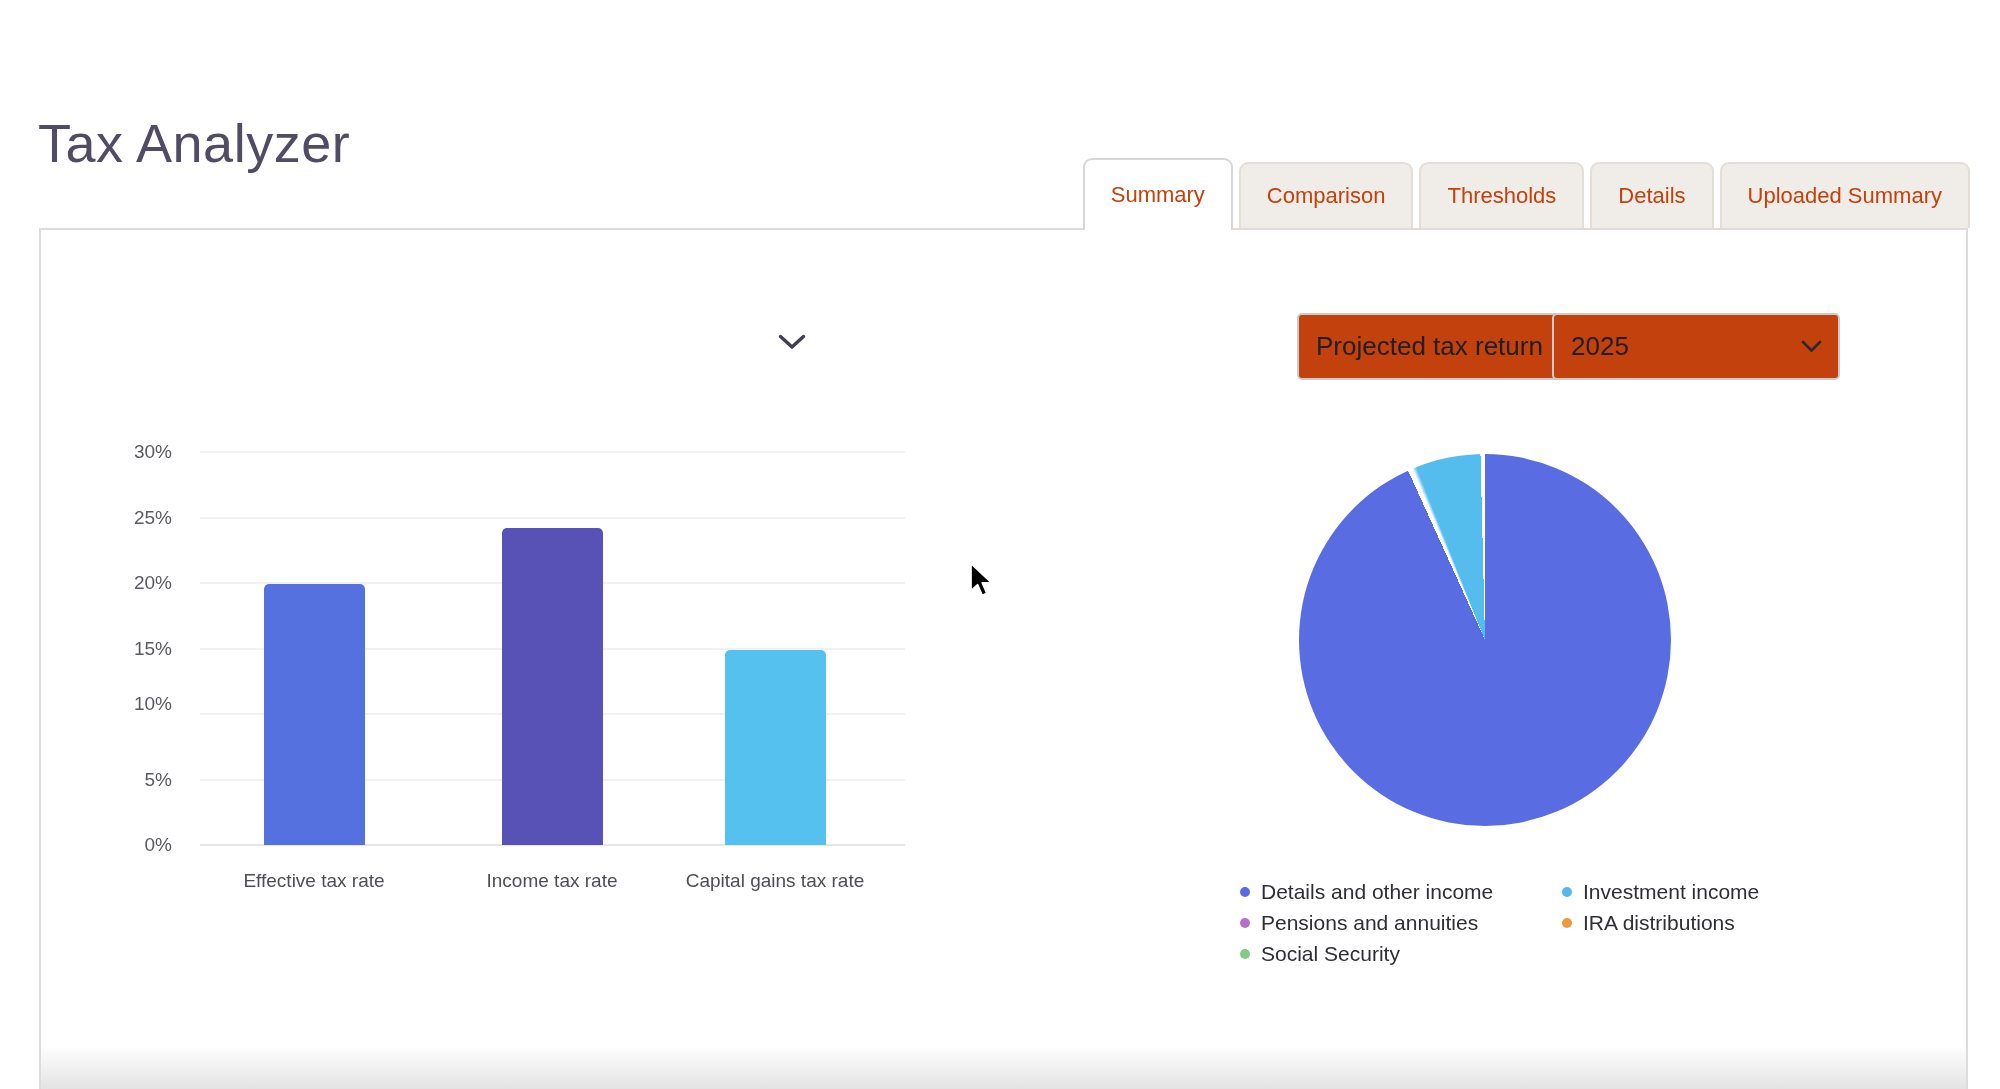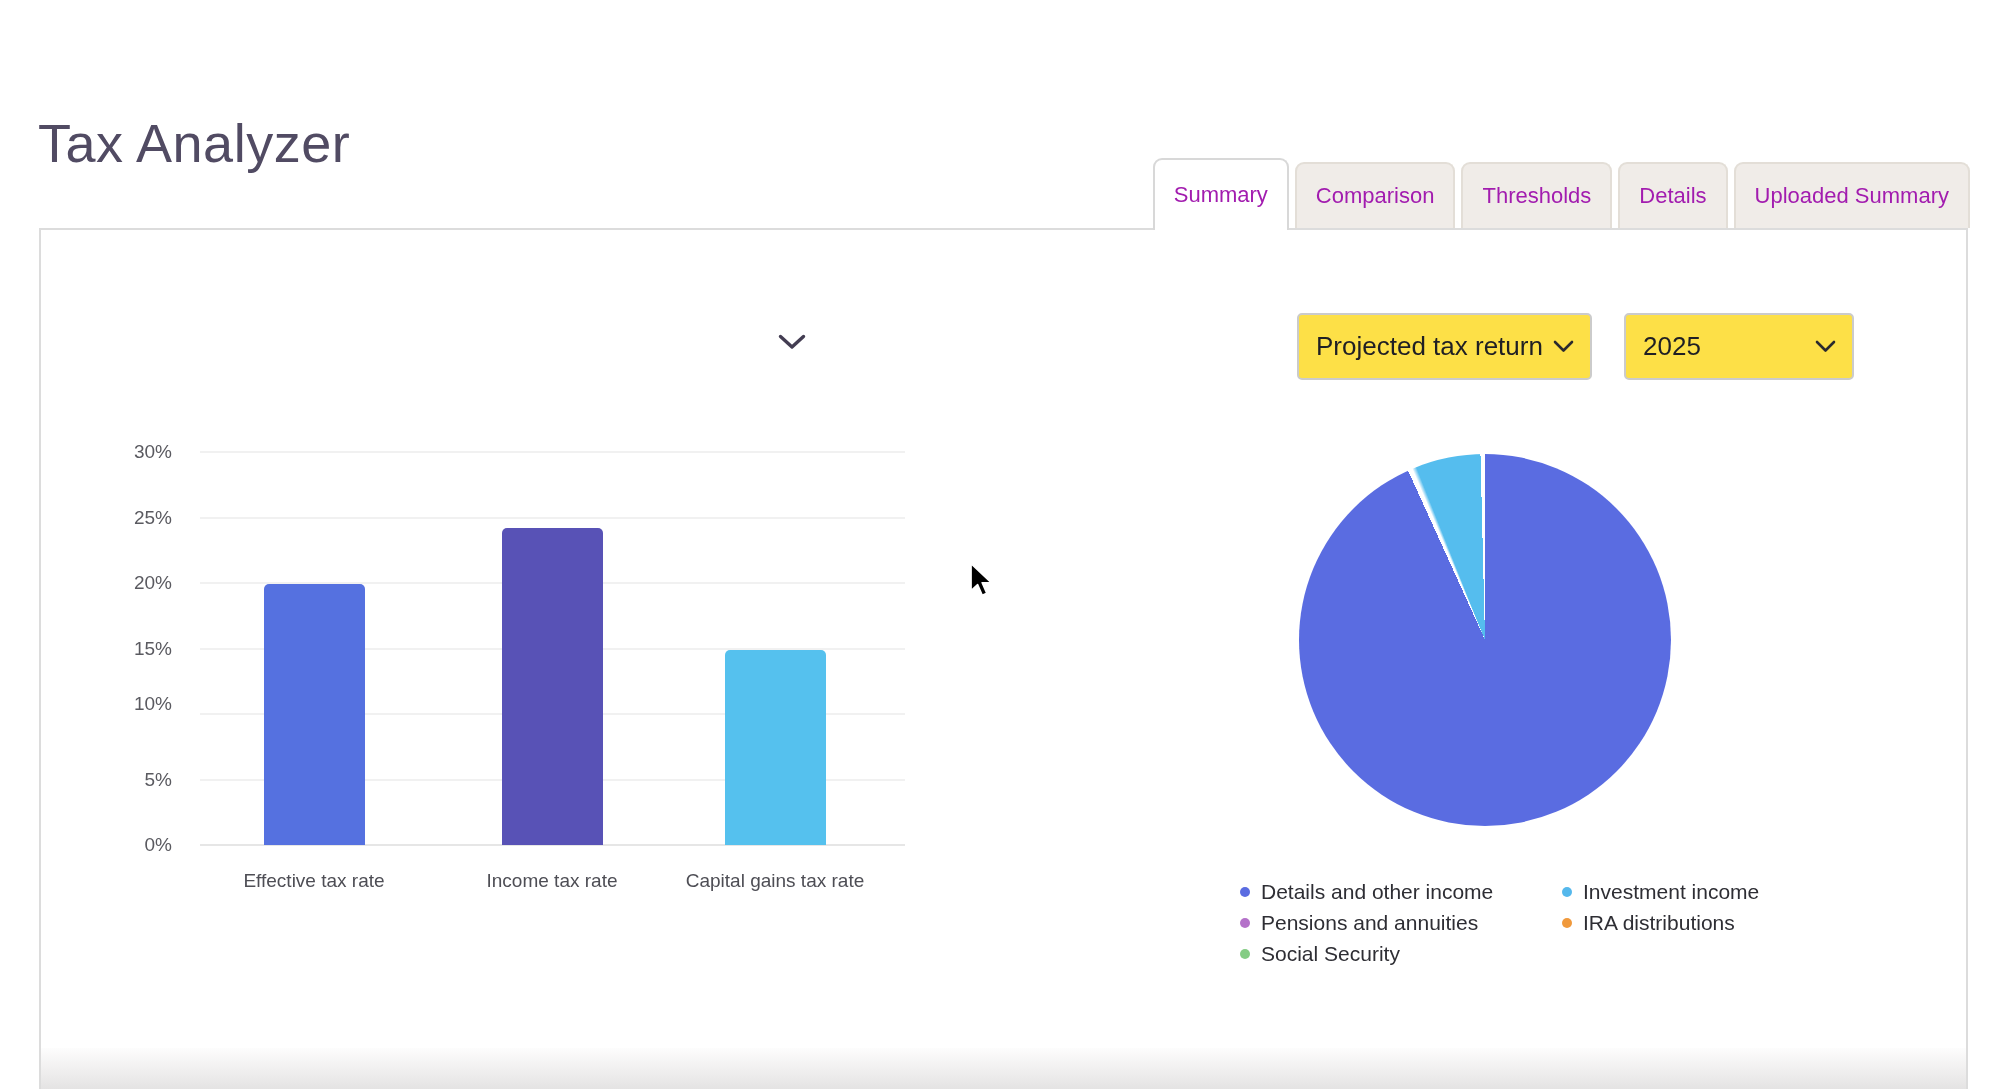--- a/index.html
+++ b/index.html
@@ -12,22 +12,22 @@
     position:absolute;left:38px;top:76px;font-size:54px;line-height:62px;
     font-weight:500;color:#514b63;letter-spacing:0.5px;
   }
   
   .tabbar{
     position:absolute;top:158px;right:30px;height:72px;
     display:flex;align-items:flex-end;gap:6px;z-index:3;
   }
   .tab{
     height:66px;margin-bottom:2px;display:flex;align-items:center;justify-content:center;
-    padding:0 19px;background:#f0ece8;border:2px solid #e3ded7;border-bottom:none;
-    border-radius:9px 9px 0 0;font-size:22px;color:#a21caf;box-sizing:border-box;
+    padding:0 26px;background:#f0ece8;border:2px solid #e3ded7;border-bottom:none;
+    border-radius:9px 9px 0 0;font-size:22px;color:#c2410c;box-sizing:border-box;
     white-space:nowrap;cursor:default;
   }
   .tab.active{
     height:72px;margin-bottom:0;background:#ffffff;border-color:#d8d8d8;
     z-index:4;position:relative;
   }
   
   .panel{
     position:absolute;left:39px;top:228px;width:1929px;height:900px;
     background:#ffffff;border:2px solid #dcdcdc;box-sizing:border-box;z-index:1;
@@ -37,26 +37,26 @@
     background:linear-gradient(180deg,#fdfdfd 0%,#f1f0f0 50%,#e4e3e3 100%);
   }
   
   .section-head{
     position:absolute;left:778px;top:316px;height:52px;z-index:2;
     display:flex;align-items:center;gap:17px;font-size:30px;color:#4a4459;
     white-space:nowrap;cursor:pointer;
   }
   .select{
     position:absolute;top:313px;height:67px;z-index:2;box-sizing:border-box;
-    background:#fde047;border:2px solid #cbcbcb;border-radius:5px;
+    background:#c2410c;border:2px solid #cbcbcb;border-radius:5px;
     display:flex;align-items:center;justify-content:space-between;
     padding:0 16px 0 17px;font-size:26px;color:#1f1f24;cursor:pointer;
   }
   .select.return-select{left:1297px;width:295px;}
-  .select.year-select{left:1624px;width:230px;}
+  .select.year-select{left:1552px;width:288px;}
   
   .bar-plot{position:absolute;left:200px;top:452px;width:705px;height:393px;z-index:2;}
   .gridline{position:absolute;left:0;width:100%;height:2px;background:#f1f1f1;}
   .gridline.base{background:#e6e6e6;}
   .ylabels{position:absolute;left:100px;top:452px;width:72px;height:393px;z-index:2;}
   .ylabel{position:absolute;right:0;height:22px;line-height:22px;font-size:19px;color:#5a5a60;text-align:right;}
   .bar{position:absolute;bottom:0;border-radius:5px 5px 0 0;}
   .xlabels{position:absolute;left:200px;top:868px;width:705px;height:26px;z-index:2;}
   .xlabel{position:absolute;transform:translateX(-50%);font-size:19px;color:#4e4e55;white-space:nowrap;height:26px;line-height:26px;}
   

